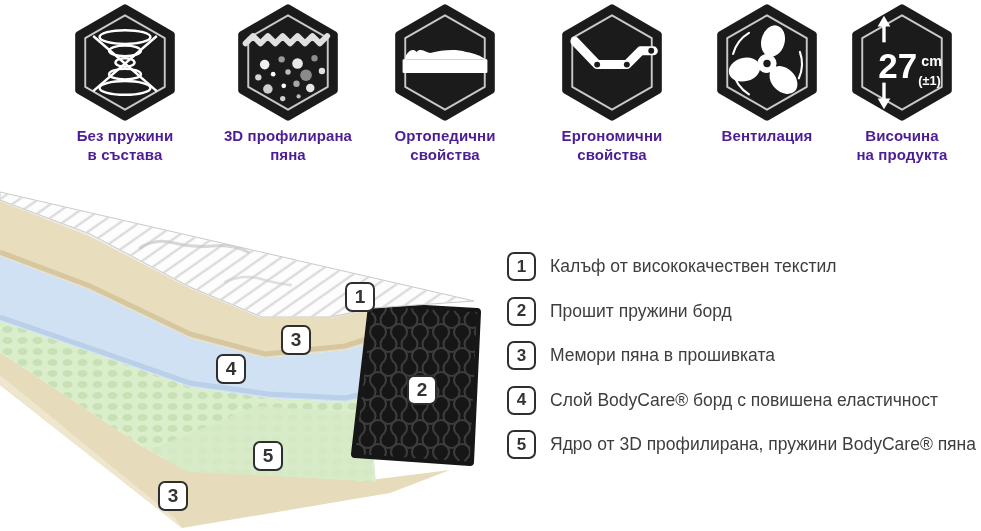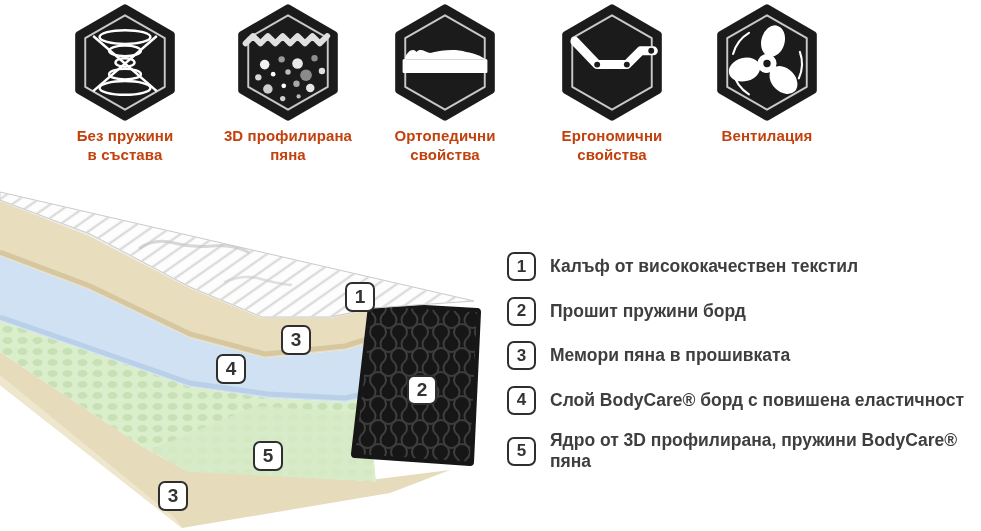--- a/index.html
+++ b/index.html
@@ -9,21 +9,21 @@
     position:relative;overflow:hidden;color:#3b3b3b;
   }
   .stage{position:absolute;inset:0;}
   
   .feature{position:absolute;top:4px;width:150px;text-align:center;}
   .feature svg{display:block;margin:0 auto;}
   .hex-bg{fill:#1b1b1b;stroke:#1b1b1b;stroke-width:6;stroke-linejoin:round;}
   .hex-inner{fill:none;stroke:#c9c9c9;stroke-width:1.8;stroke-linejoin:round;}
   .caption{
     margin-top:5px;font-size:15px;line-height:1.27;font-weight:600;
-    color:#c2410c;white-space:pre-line;letter-spacing:.1px;
+    color:#4c1d95;white-space:pre-line;letter-spacing:.1px;
   }
   .f1{left:50px;} .f2{left:213px;} .f3{left:370px;}
   .f4{left:537px;} .f5{left:692px;} .f6{left:827px;}
   
   .mattress{position:absolute;left:0;top:170px;}
   
   .callout{
     position:absolute;width:30px;height:30px;background:#ffffff;
     border:2.4px solid #2e2e2e;border-radius:7px;box-sizing:border-box;
     display:flex;align-items:center;justify-content:center;
@@ -31,21 +31,21 @@
   }
   
   .legend{position:absolute;left:507px;top:252px;}
   .legend-row{display:flex;align-items:center;margin-bottom:15.5px;}
   .legend-badge{
     width:29px;height:29px;background:#ffffff;border:2.2px solid #2e2e2e;
     border-radius:7px;box-sizing:border-box;flex:0 0 auto;
     display:flex;align-items:center;justify-content:center;
     font-size:17px;font-weight:bold;color:#333333;
   }
-  .legend-text{margin-left:14px;font-size:17.5px;font-weight:700;color:#3e3e3e;}
+  .legend-text{margin-left:14px;font-size:17.5px;font-weight:400;color:#3e3e3e;}
 </style>
 </head>
 <body>
 
 <div class="stage">
 
   <div class="feature f1">
     <svg width="106" height="117" viewBox="0 0 100 110">
       <path class="hex-bg" d="M50 3 L94 28.5 L94 81.5 L50 107 L6 81.5 L6 28.5 Z"></path>
       <path class="hex-inner" d="M50 10.5 L87.5 32 L87.5 78 L50 99.5 L12.5 78 L12.5 32 Z"></path>
@@ -126,20 +126,37 @@
       <circle cx="50" cy="56" r="3.5" fill="#1b1b1b"></circle>
       <g stroke="#ffffff" stroke-width="2" fill="none" stroke-linecap="round">
         <path d="M18 47 A33 33 0 0 1 33 27"></path>
         <path d="M81 45 A33 33 0 0 1 80 70"></path>
         <path d="M18 64 A33 33 0 0 0 33 85"></path>
       </g>
     </svg>
     <div class="caption">Вентилация</div>
   </div>
 
+  <div class="feature f6">
+    <svg width="106" height="117" viewBox="0 0 100 110">
+      <path class="hex-bg" d="M50 3 L94 28.5 L94 81.5 L50 107 L6 81.5 L6 28.5 Z"></path>
+      <path class="hex-inner" d="M50 10.5 L87.5 32 L87.5 78 L50 99.5 L12.5 78 L12.5 32 Z"></path>
+      <g fill="#ffffff">
+        <path d="M33 11 L27 21 L39 21 Z"></path>
+        <rect x="31.4" y="19" width="3.2" height="17"></rect>
+        <path d="M33 99 L27 89 L39 89 Z"></path>
+        <rect x="31.4" y="74" width="3.2" height="17"></rect>
+      </g>
+      <text x="46" y="70" text-anchor="middle" font-size="33" font-weight="bold" fill="#ffffff">27</text>
+      <text x="78" y="58" text-anchor="middle" font-size="13.5" font-weight="bold" fill="#ffffff">cm</text>
+      <text x="76" y="76" text-anchor="middle" font-size="12" font-weight="bold" fill="#ffffff">(±1)</text>
+    </svg>
+    <div class="caption">Височина
+на продукта</div>
+  </div>
 
   <svg class="mattress" width="500" height="361" viewBox="0 0 500 361">
     <defs>
       <pattern id="stripes" width="11" height="11" patternUnits="userSpaceOnUse" patternTransform="rotate(-35)">
         <line x1="0" y1="2" x2="11" y2="2" stroke="#dbdbd9" stroke-width="2.4"></line>
       </pattern>
       <pattern id="bumps" width="15" height="11" patternUnits="userSpaceOnUse">
         <ellipse cx="7.5" cy="5.5" rx="5" ry="3.6" fill="#c4deb3" opacity="0.85"></ellipse>
       </pattern>
       <pattern id="caps" width="21" height="24" patternUnits="userSpaceOnUse">

